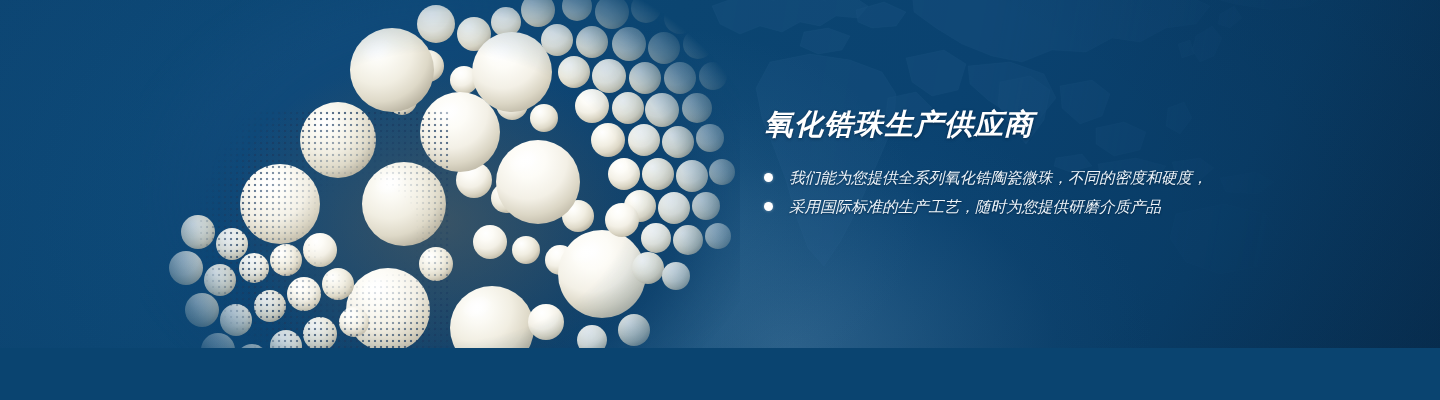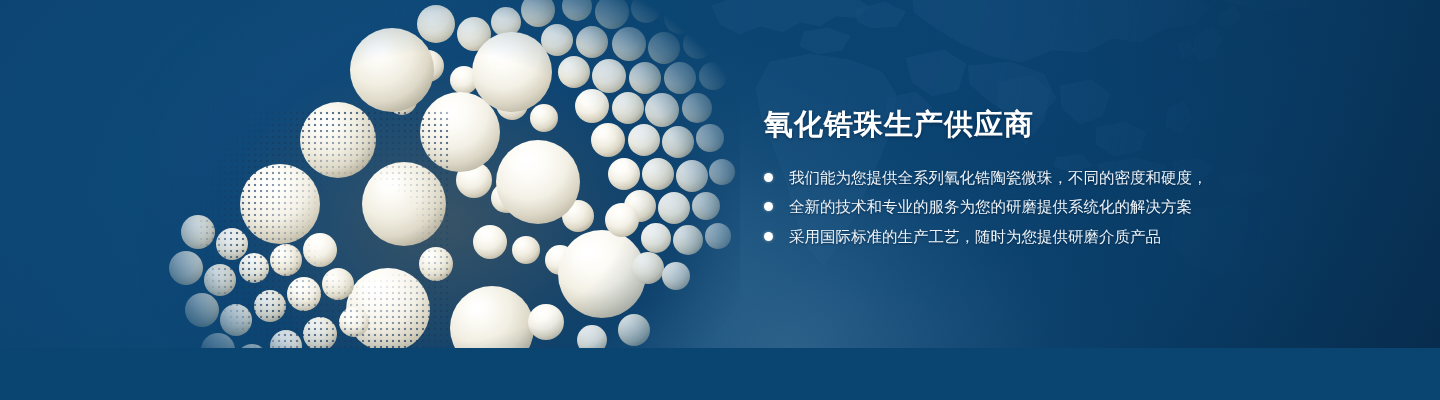--- a/index.html
+++ b/index.html
@@ -9,20 +9,21 @@
     overflow:hidden;
     background:#0a4470;
     font-family:"Liberation Sans","DejaVu Sans",sans-serif;
   }
 
   .banner {
     position:relative;
     width:1440px; height:348px;
     overflow:hidden;
     background:#0b4673;
+    font-style:italic;
   }
 
   
   .bg-base {
     position:absolute; inset:0;
     background:
       linear-gradient(118deg,
         #0e4c7d 0%,
         #0d4a79 18%,
         #0b4571 42%,
@@ -383,24 +384,20 @@
 
     <div class="headline">氧化锆珠生产供应商</div>
 
     <ul class="bullets">
 
       <li class="bullet two-line">
         <span class="bullet-dot"></span>
         <span class="bullet-line">我们能为您提供全系列氧化锆陶瓷微珠，不同的密度和硬度，</span>
       </li>
 
-      <li class="bullet">
-        <span class="bullet-dot"></span>
-        <span class="bullet-line">全新的技术和专业的服务为您的研磨提供系统化的解决方案</span>
-      </li>
 
       <li class="bullet">
         <span class="bullet-dot"></span>
         <span class="bullet-line">采用国际标准的生产工艺，随时为您提供研磨介质产品</span>
       </li>
 
     </ul>
   </div>
 
 </div>

